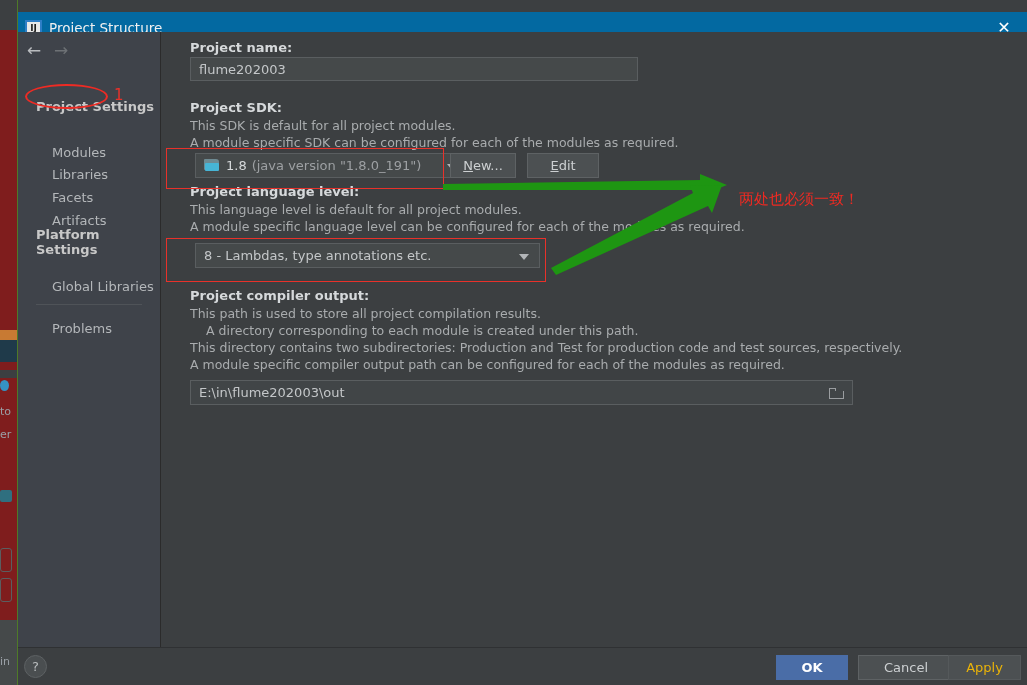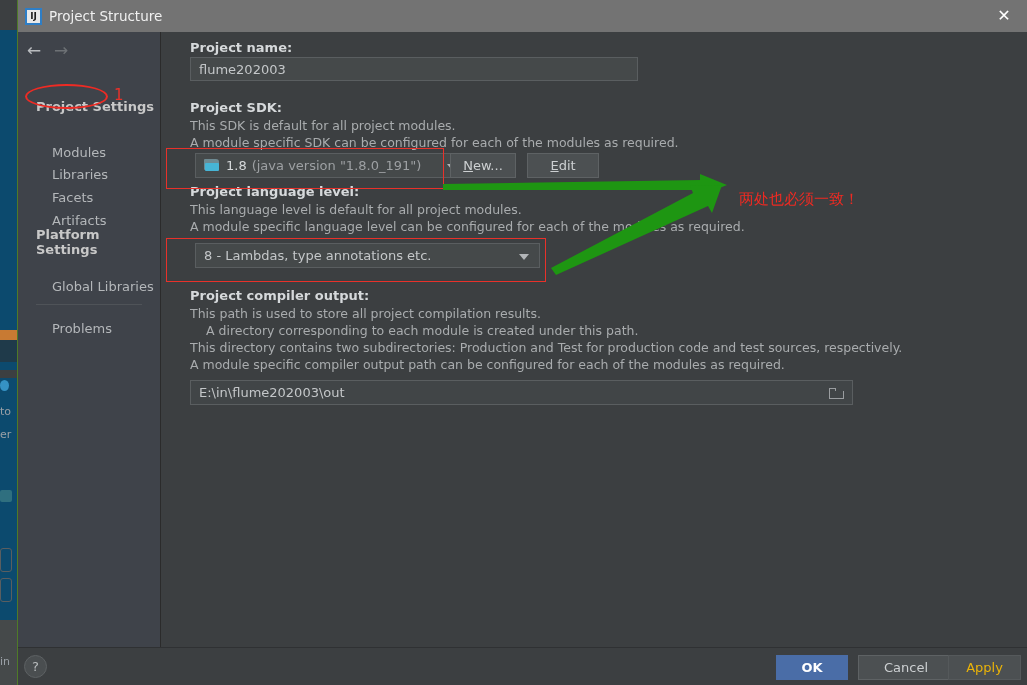--- a/index.html
+++ b/index.html
@@ -12,41 +12,41 @@
   #root {
     position: relative;
     width: 1027px; height: 685px;
     background: #3c3f41;
   }
 
   
   .ide-strip {
     position: absolute; left: 0; top: 0;
     width: 19px; height: 685px;
-    background: #0c4a6e;
+    background: #7f1d1d;
     overflow: hidden;
   }
   .ide-strip .s-blk { position: absolute; left: 0; }
   .ide-strip .edge-line {
     position: absolute; left: 17px; top: 0; width: 1px; height: 685px;
     background: #4f7a28;
   }
 
   
   .dialog {
     position: absolute; left: 18px; top: 0;
     width: 1009px; height: 685px;
     background: #3c3f41;
   }
 
   
   .titlebar {
-    position: absolute; left: 0; top: 0;
+    position: absolute; left: 0; top: 12px;
     width: 1009px; height: 32px;
-    background: #737373;
+    background: #0369a1;
     display: flex; align-items: center;
   }
   .title-icon {
     width: 17px; height: 17px; margin-left: 7px;
     border: 2px solid #2e7ec6;
     background: #e8e8e8;
     box-sizing: border-box;
     display: flex; align-items: center; justify-content: center;
     font-size: 9px; font-weight: bold; color: #1d1d1d;
     font-family: "DejaVu Sans", sans-serif; line-height: 1;

